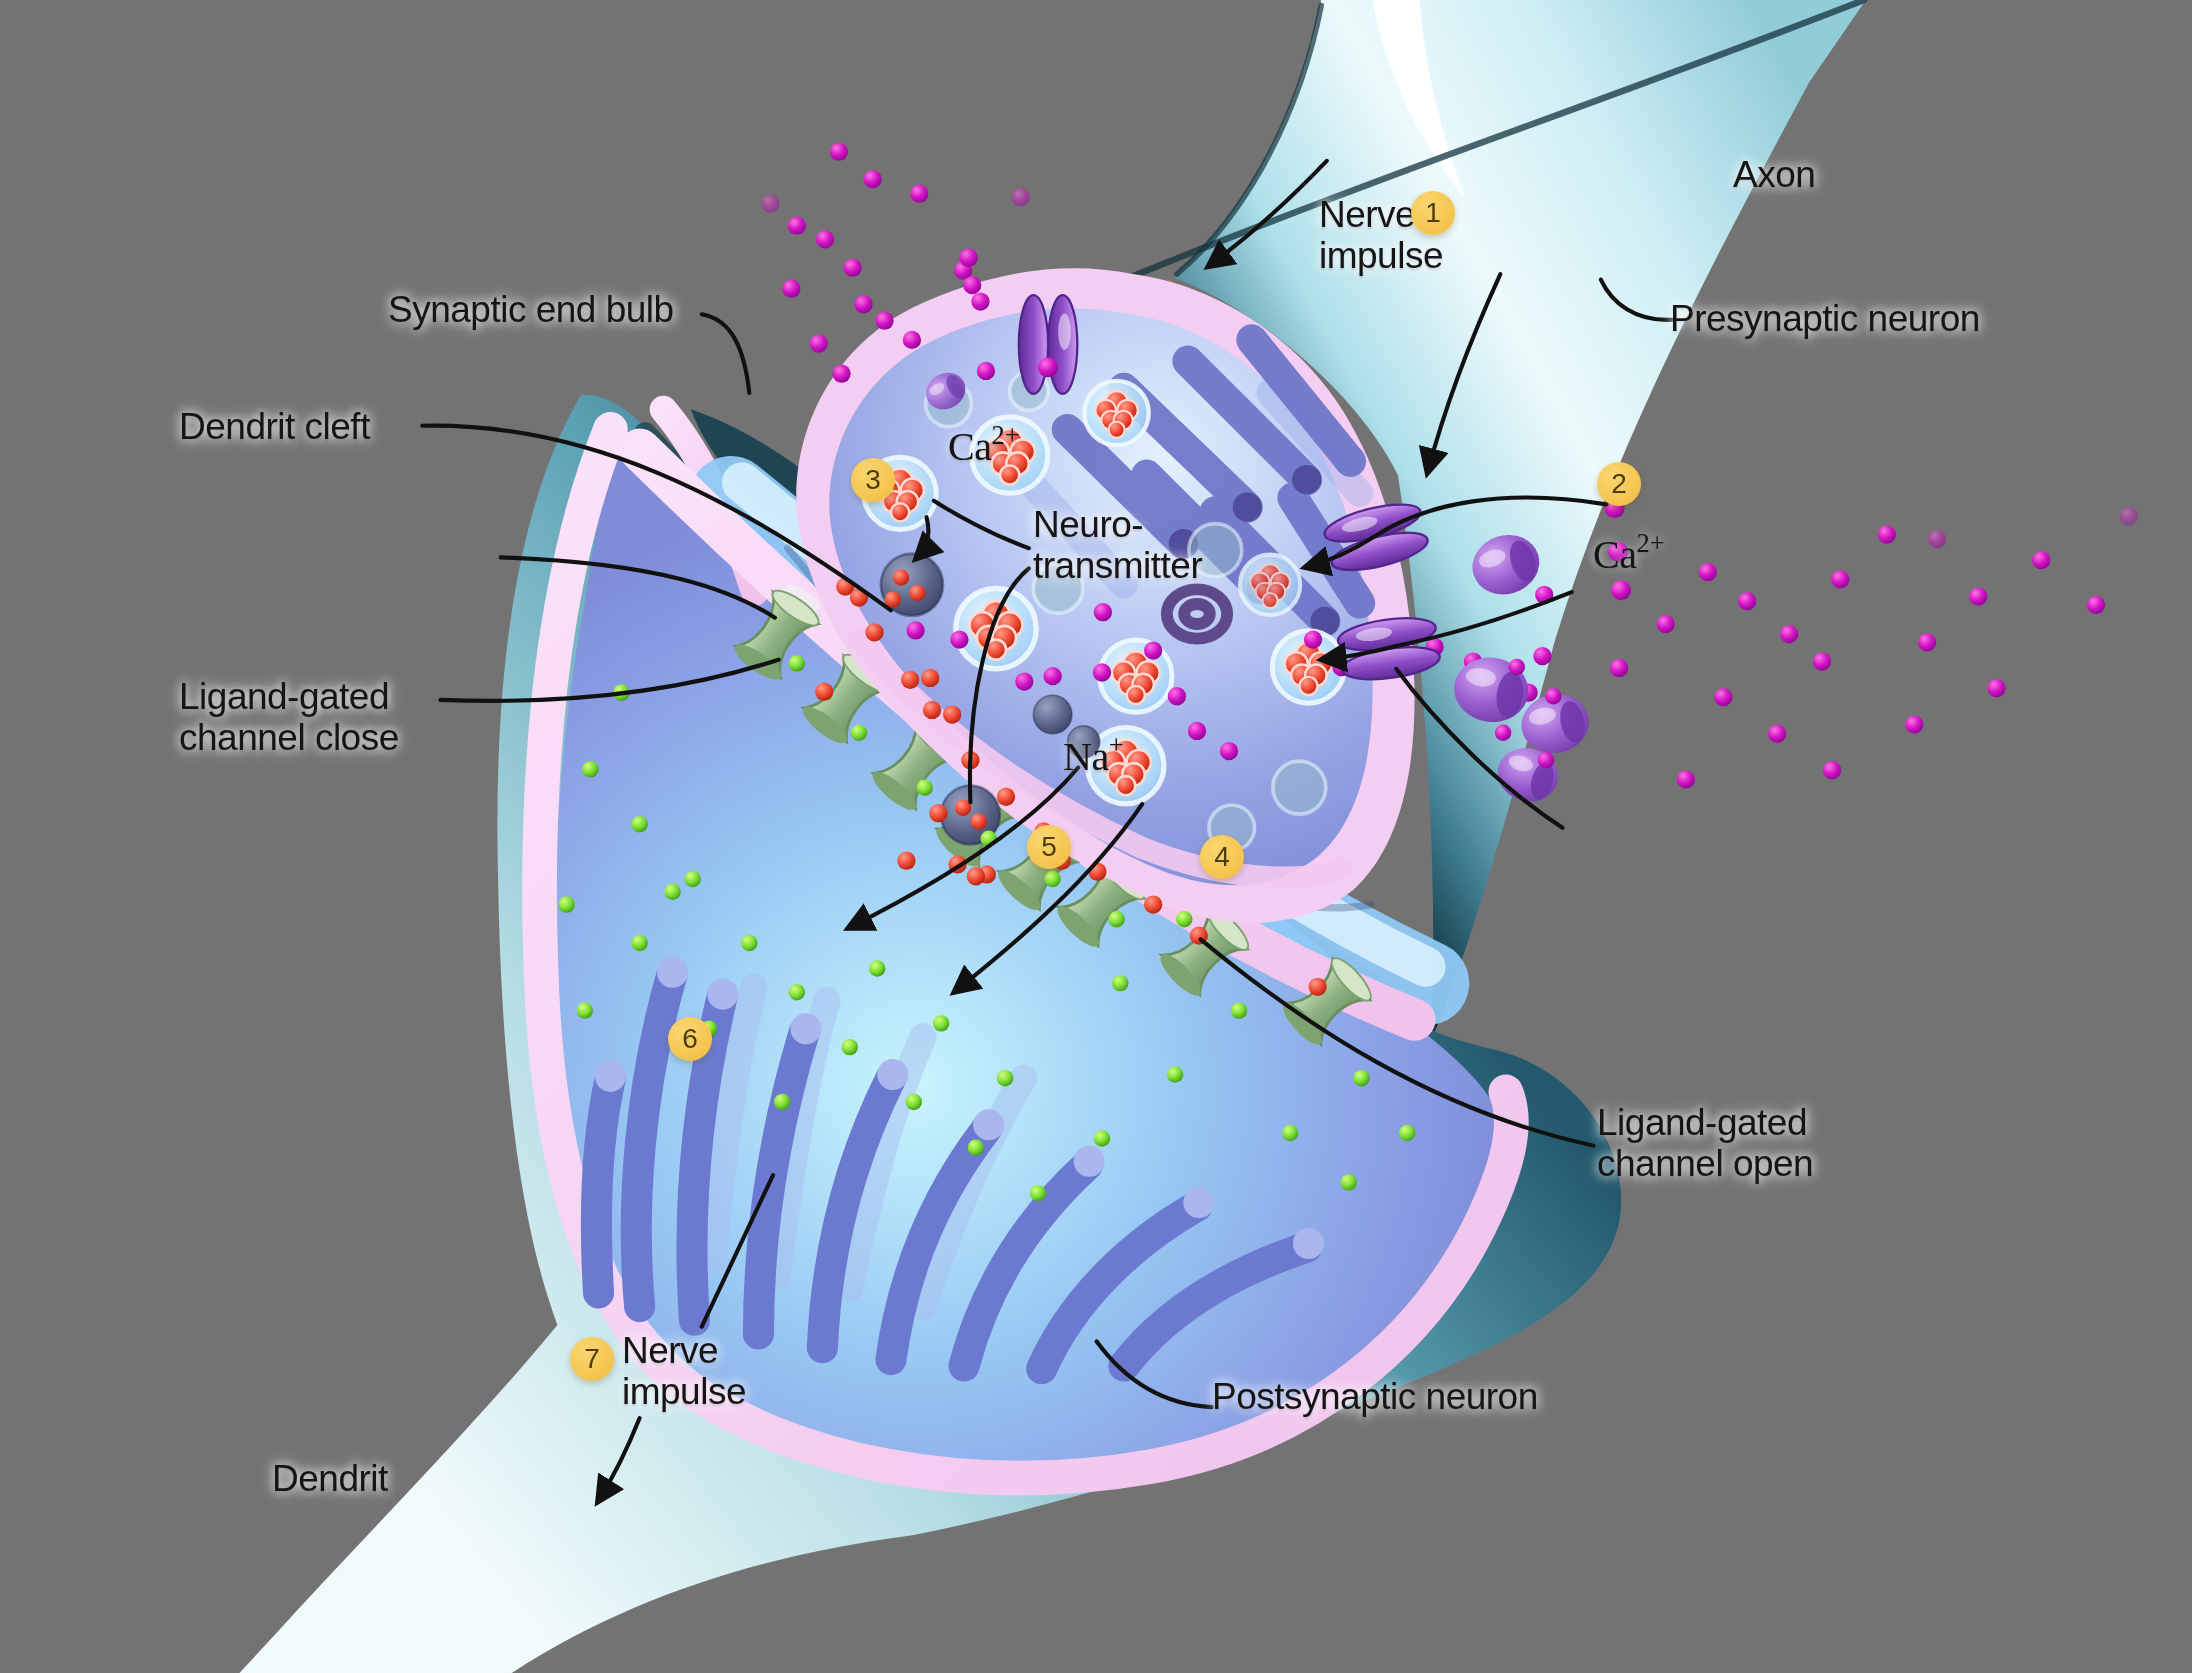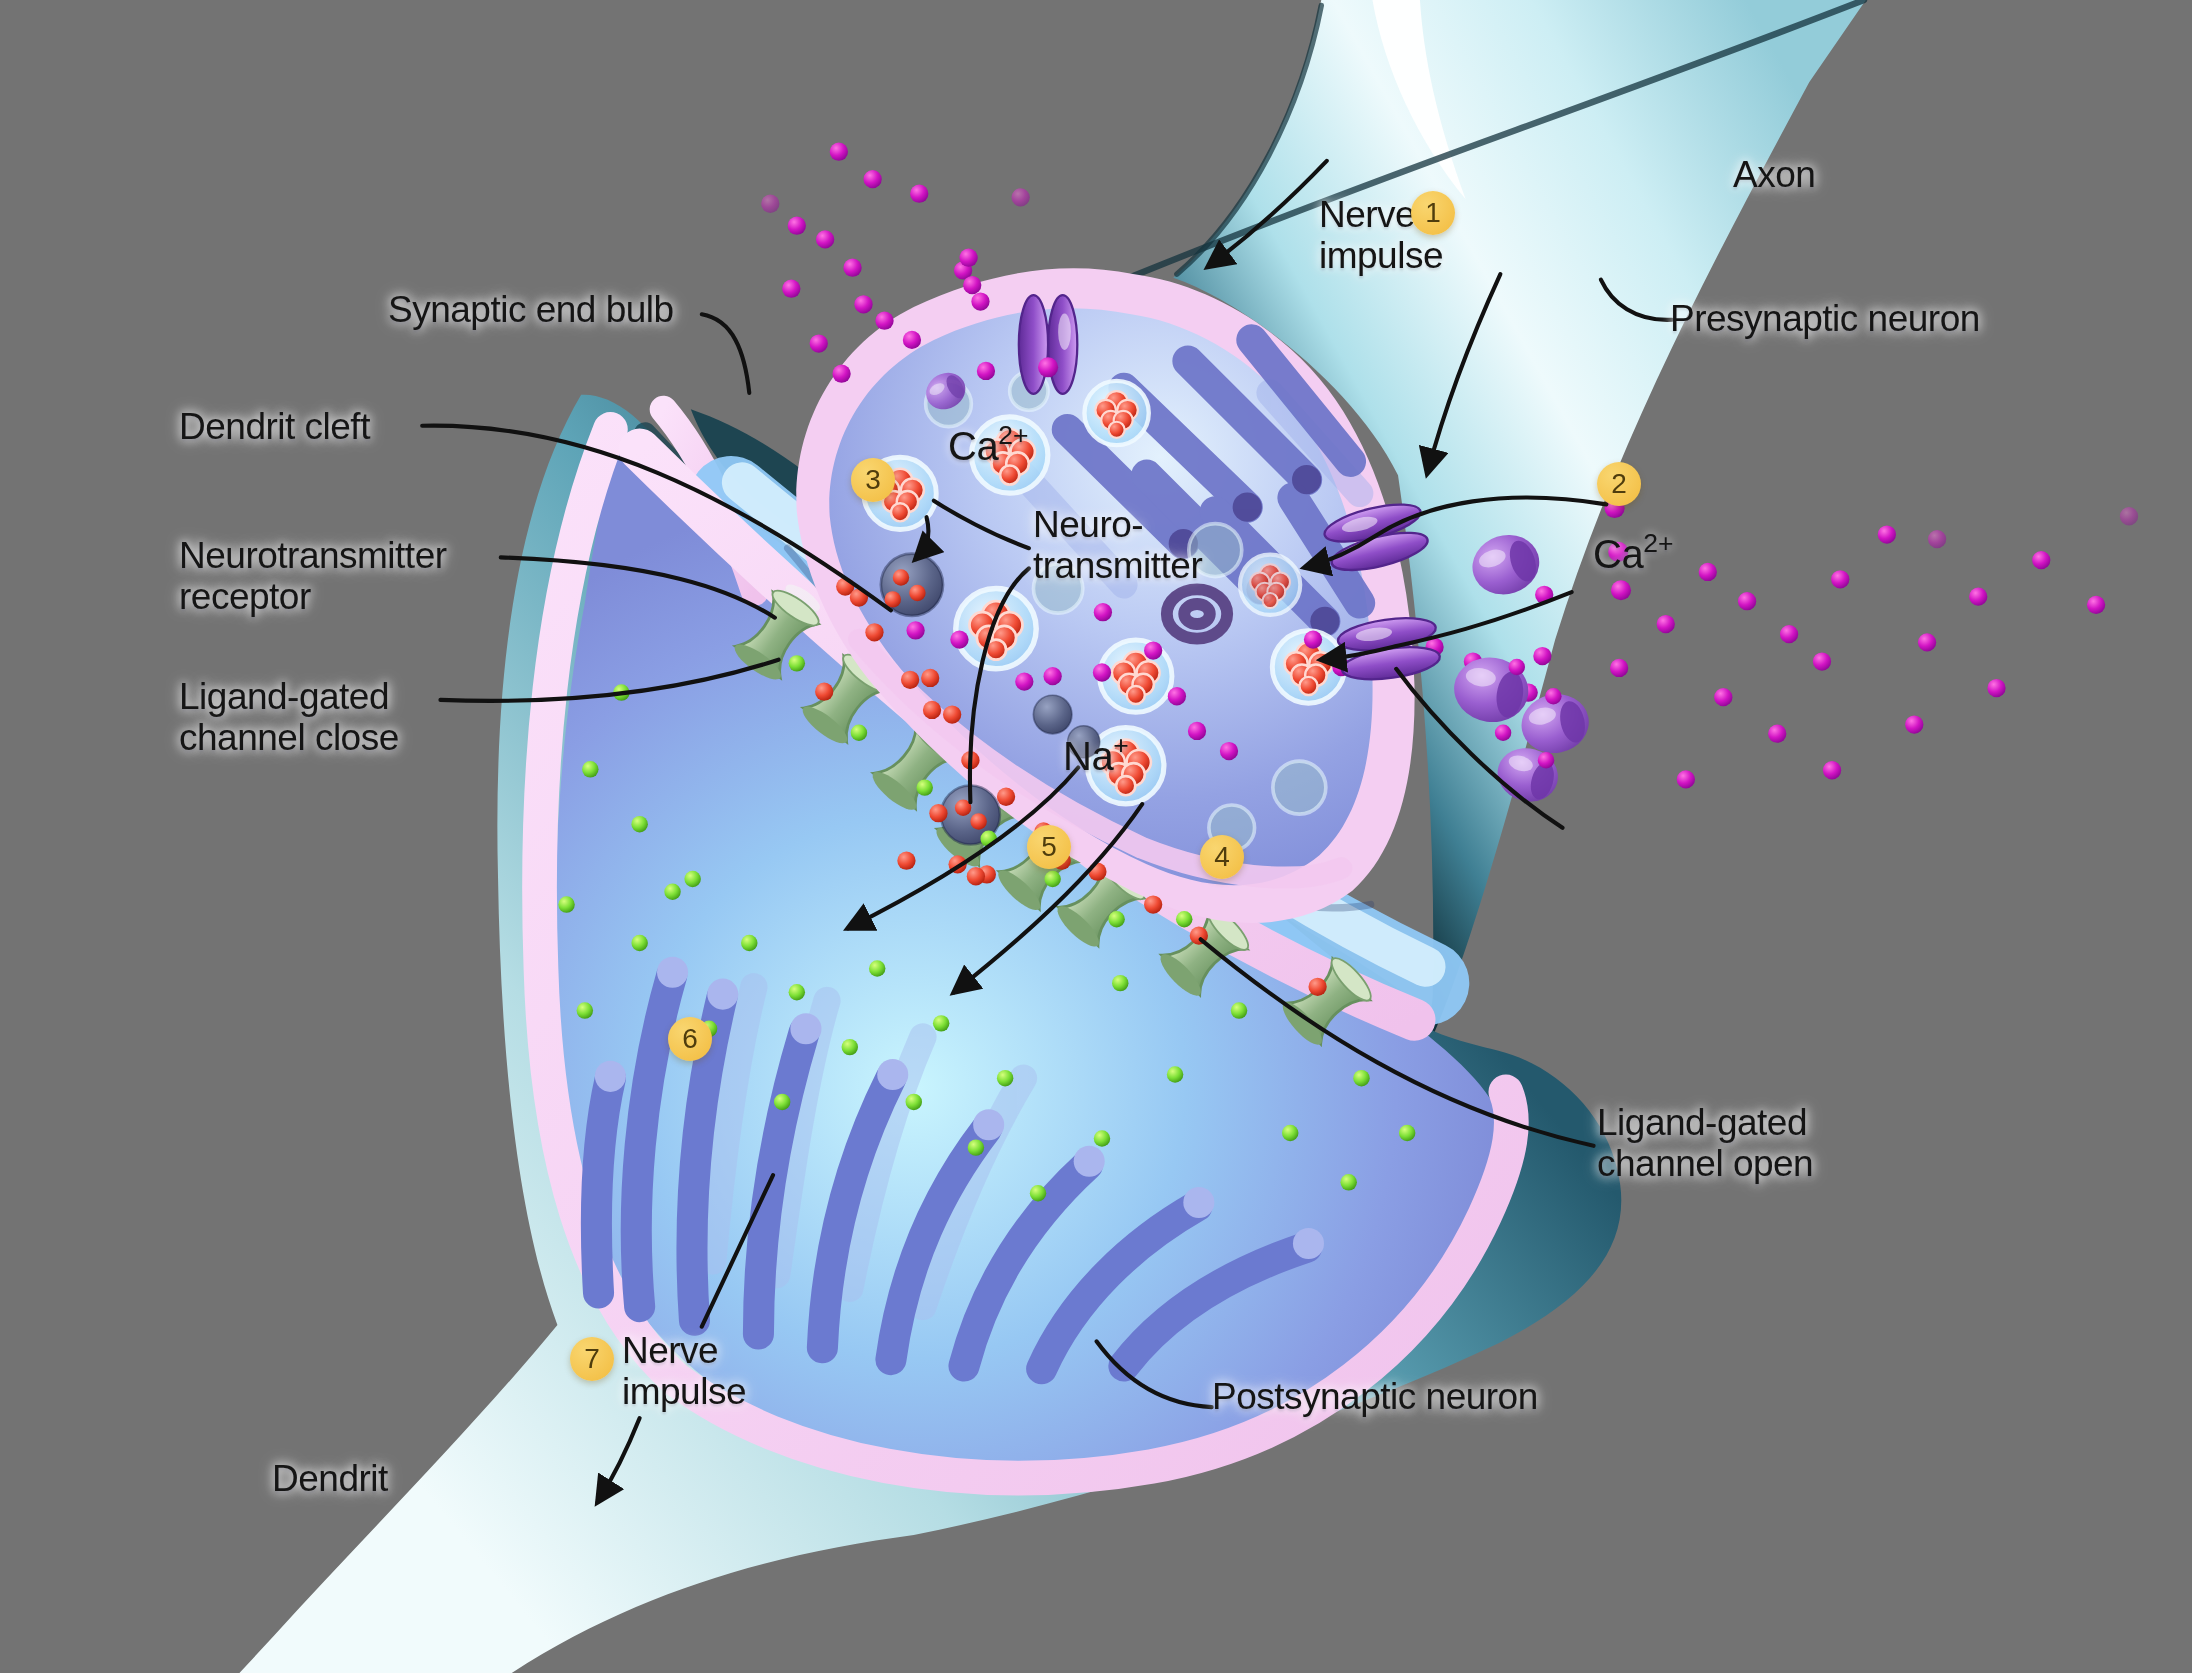--- a/index.html
+++ b/index.html
@@ -3,21 +3,21 @@
 <meta charset="utf-8">
 <style>
   html,body{margin:0;padding:0;background:#ffffff;}
   .stage{position:relative;width:2193px;height:1673px;background:#737373;overflow:hidden;
          font-family:"Liberation Sans",sans-serif;color:#141414;}
   .art{position:absolute;left:0;top:0;}
   .lbl{position:absolute;font-size:37px;line-height:1.12;font-weight:400;letter-spacing:-0.5px;
        white-space:pre-line;color:#151515;
        text-shadow:0 0 9.1px rgba(255,255,255,.95),0 0 16.4px rgba(255,255,255,.8),0 1.8px 2.7px rgba(40,40,70,.25);}
   .ion{position:absolute;font-size:40px;letter-spacing:-0.5px;color:#151515;
-       text-shadow:0 0 9.1px rgba(255,255,255,.9),0 1.8px 2.7px rgba(40,40,70,.3);}
+       text-shadow:0 0 9.1px rgba(255,255,255,.9),0 1.8px 2.7px rgba(40,40,70,.3);font-family:Liberation Serif, serif;}
   .ion sup{font-size:26.5px;vertical-align:16.4px;letter-spacing:0;}
   .badge{position:absolute;width:44px;height:44px;border-radius:50%;
          background:radial-gradient(circle at 35% 30%,#f9d670,#f2bb3e);
          color:#4f3d0d;font-size:28px;display:flex;align-items:center;justify-content:center;
          box-shadow:0 2.7px 6.4px rgba(110,80,0,.28);}
   svg .ln{fill:none;stroke:#111;stroke-width:4.5;stroke-linecap:round;}
   svg .dm{fill:url(#gMag);} svg .dr{fill:url(#gRed);} svg .dg{fill:url(#gGrn);}
 </style>
 </head>
 <body>
@@ -452,22 +452,20 @@
     <path class="ln" marker-end="url(#ah)" d="M700,1552 C684,1592 668,1622 654,1644"></path>
   </g>
 </svg>
 
 <div class="lbl" style="left:1733px;top:154px">Axon</div>
 <div class="lbl" style="left:1319px;top:194px">Nerve
 impulse</div>
 <div class="lbl" style="left:1670px;top:298px">Presynaptic neuron</div>
 <div class="lbl" style="left:388px;top:289px">Synaptic end bulb</div>
 <div class="lbl" style="left:179px;top:406px">Dendrit cleft</div>
-<div class="lbl" style="left:179px;top:535px">Neurotransmitter
-receptor</div>
 <div class="lbl" style="left:179px;top:676px">Ligand-gated
 channel close</div>
 <div class="lbl" style="left:1033px;top:504px">Neuro-
 transmitter</div>
 <div class="ion" style="left:948px;top:420px"><span>Ca</span><sup>2+</sup></div>
 <div class="ion" style="left:1593px;top:528px"><span>Ca</span><sup>2+</sup></div>
 <div class="ion" style="left:1063px;top:730px"><span>Na</span><sup>+</sup></div>
 <div class="lbl" style="left:1597px;top:1102px">Ligand-gated
 channel open</div>
 <div class="lbl" style="left:622px;top:1330px">Nerve

